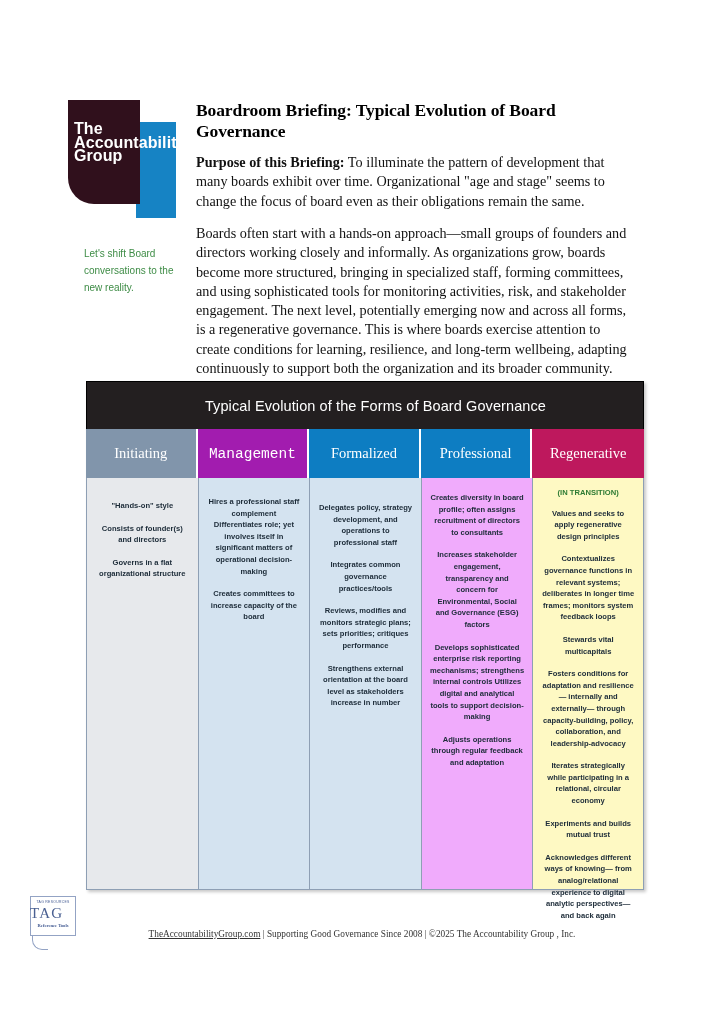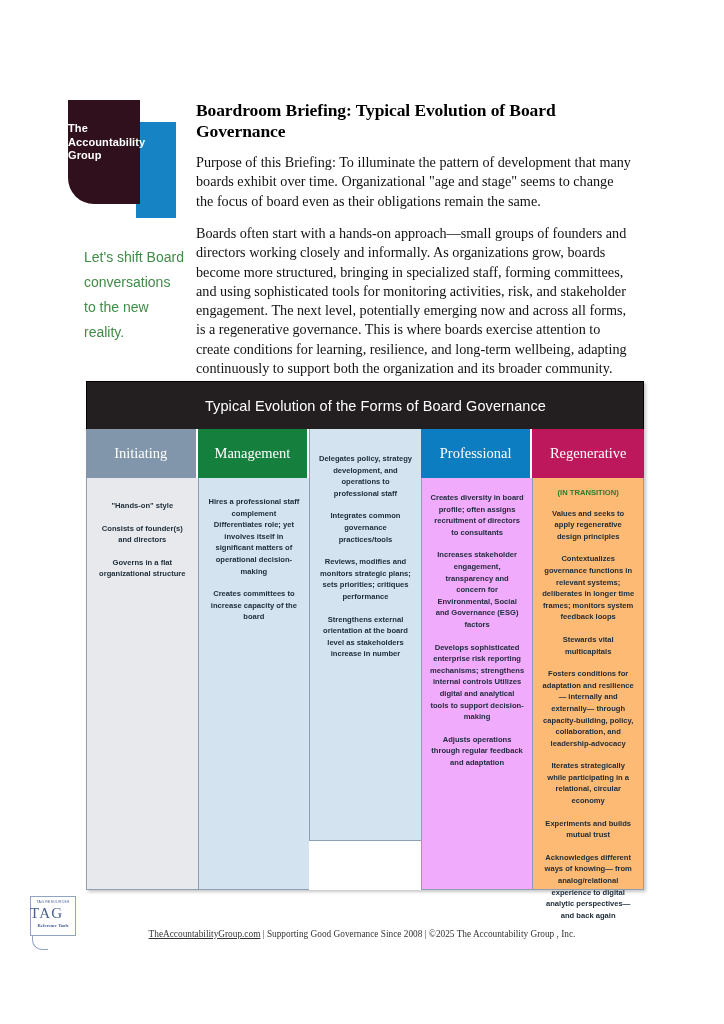--- a/index.html
+++ b/index.html
@@ -47,38 +47,38 @@
   }
   .logo-maroon {
     position: absolute;
     left: 0; top: 0;
     width: 72px; height: 104px;
     background: #30101c;
     border-bottom-left-radius: 26px;
   }
   .logo-text {
     position: absolute;
-    left: 0; top: 22px;
+    left: 6px; top: 22px;
     width: 60px;
     color: #ffffff;
     font-family: "Liberation Sans", sans-serif;
-    font-size: 11px;
+    font-size: 16px;
     line-height: 13.5px;
     font-weight: 600;
     letter-spacing: .1px;
   }
 
   .tagline {
     position: absolute;
     left: 84px; top: 245px;
     width: 100px;
     color: #3e8c46;
     font-family: "Liberation Sans", sans-serif;
-    font-size: 14px;
-    line-height: 25px;
+    font-size: 10px;
+    line-height: 17px;
   }
 
   .doc-title {
     position: absolute;
     left: 196px; top: 100px;
     width: 430px;
     font-family: "Liberation Serif", serif;
     font-weight: bold;
     font-size: 17.5px;
     line-height: 21px;
@@ -88,21 +88,21 @@
 
   .purpose {
     position: absolute;
     left: 196px; top: 153px;
     width: 436px;
     font-size: 14.2px;
     line-height: 19.3px;
     color: #111111;
     text-align: left;
   }
-  .purpose b { font-weight: normal; }
+  .purpose b { font-weight: bold; }
 
   .body-para {
     position: absolute;
     left: 196px; top: 224px;
     width: 440px;
     font-size: 14.2px;
     line-height: 19.3px;
     color: #111111;
   }
 
@@ -275,49 +275,50 @@
       <div class="col">
         <div class="col-head" style="background: rgb(129, 149, 171);">Initiating</div>
         <div class="col-body pad-top-1" style="background: rgb(231, 233, 236);">
           <p>"Hands-on" style</p>
           <p>Consists of founder(s) and directors</p>
           <p>Governs in a flat organizational structure</p>
         </div>
       </div>
 
       <div class="col">
-        <div class="col-head" style="background: #15803d;">Management</div>
+        <div class="col-head" style="background: #a21caf; font-family: Liberation Mono, monospace;">Management</div>
         <div class="col-body pad-top-2" style="background: rgb(212, 227, 240);">
           <p>Hires a professional staff complement Differentiates role; yet involves itself in significant matters of operational decision-making</p>
           <p>Creates committees to increase capacity of the board</p>
         </div>
       </div>
 
       <div class="col">
+        <div class="col-head" style="background: rgb(13, 125, 194);">Formalized</div>
         <div class="col-body pad-top-3" style="background: rgb(212, 227, 240);">
           <p>Delegates policy, strategy development, and operations to professional staff</p>
           <p>Integrates common governance practices/tools</p>
           <p>Reviews, modifies and monitors strategic plans; sets priorities; critiques performance</p>
           <p>Strengthens external orientation at the board level as stakeholders increase in number</p>
         </div>
       </div>
 
       <div class="col">
         <div class="col-head" style="background: rgb(13, 125, 194);">Professional</div>
         <div class="col-body pad-top-4" style="background: #f0abfc;">
           <p>Creates diversity in board profile; often assigns recruitment of directors to consultants</p>
           <p>Increases stakeholder engagement, transparency and concern for Environmental, Social and Governance (ESG) factors</p>
           <p>Develops sophisticated enterprise risk reporting mechanisms; strengthens internal controls Utilizes digital and analytical tools to support decision-making</p>
           <p>Adjusts operations through regular feedback and adaptation</p>
         </div>
       </div>
 
       <div class="col">
         <div class="col-head" style="background: #be185d;">Regenerative</div>
-        <div class="col-body pad-top-5" style="background: #fdba74;">
+        <div class="col-body pad-top-5" style="background: #fef9c3;">
           <p class="transition">(IN TRANSITION)</p>
           <p>Values and seeks to apply regenerative design principles</p>
           <p>Contextualizes governance functions in relevant systems; deliberates in longer time frames; monitors system feedback loops</p>
           <p>Stewards vital multicapitals</p>
           <p>Fosters conditions for adaptation and resilience— internally and externally— through capacity-building, policy, collaboration, and leadership-advocacy</p>
           <p>Iterates strategically while participating in a relational, circular economy</p>
           <p>Experiments and builds mutual trust</p>
           <p>Acknowledges different ways of knowing— from analog/relational experience to digital analytic perspectives— and back again</p>
         </div>
       </div>

